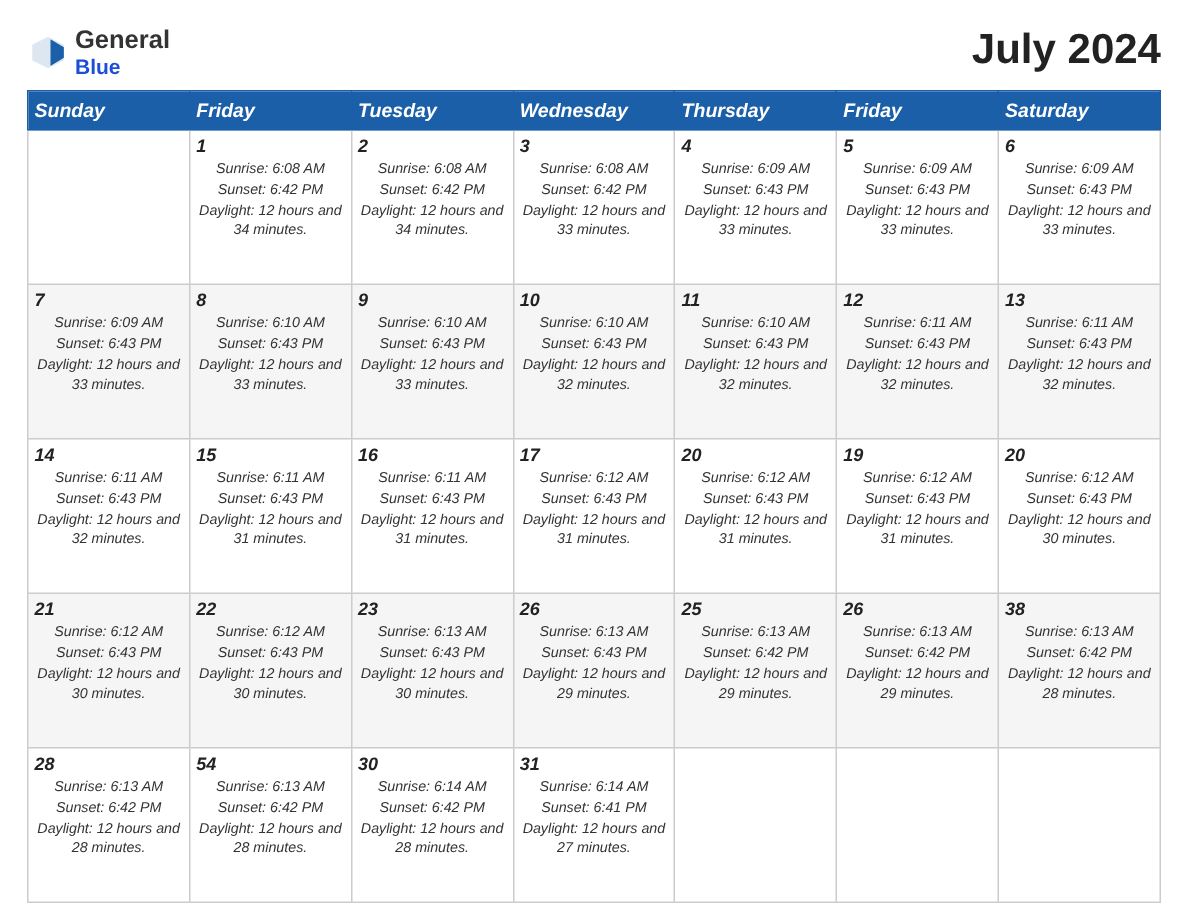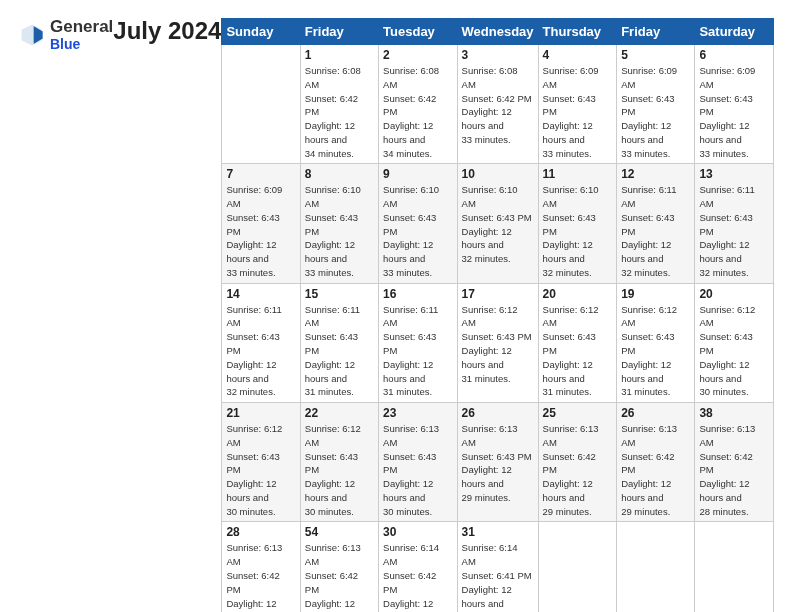--- a/index.html
+++ b/index.html
@@ -8,21 +8,21 @@
       height: 612px;
       font-family: Arial, sans-serif;
       background: #fff;
       overflow: hidden;
     }
     .page {
       width: 792px;
       height: 612px;
       padding: 18px 18px 10px 18px;
       display: flex;
-      flex-direction: row;
+      flex-direction: column;
     }
     .header {
       display: flex;
       justify-content: space-between;
       align-items: flex-start;
       margin-bottom: 8px;
     }
     .logo {
       display: flex;
       align-items: center;
@@ -44,33 +44,34 @@
       color: #1d4ed8;
     }
     .logo-icon {
       width: 28px;
       height: 28px;
     }
     .header-right {
       text-align: right;
     }
     .month-title {
-      font-size: 24px;
+      font-size: 28px;
       font-weight: bold;
       color: #222;
       line-height: 1.1;
     }
     .location {
       font-size: 15px;
       color: #444;
     }
     .calendar {
       width: 100%;
       border-collapse: collapse;
       flex: 1;
+      font-style: italic;
     }
     .calendar th {
       background: #1a5fa8;
       color: #fff;
       font-size: 13px;
       font-weight: bold;
       padding: 5px 4px;
       text-align: left;
       border: 1px solid #1a5fa8;
     }
@@ -88,20 +89,21 @@
     .day-number {
       font-size: 12px;
       font-weight: bold;
       color: #222;
       margin-bottom: 2px;
     }
     .day-info {
       font-size: 9.5px;
       color: #333;
       line-height: 1.45;
+      text-align: center;
     }
     .empty-cell {
       background: #fff !important;
     }
   </style>
 </head>
 <body>
 
 <div class="page">
   <div class="header">

